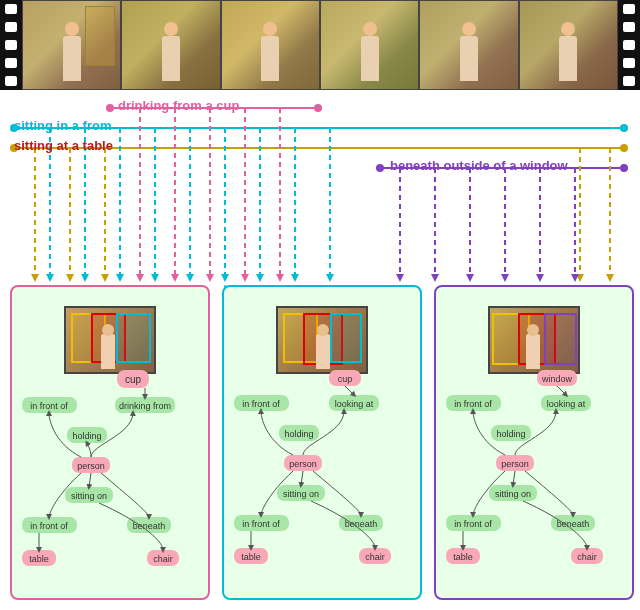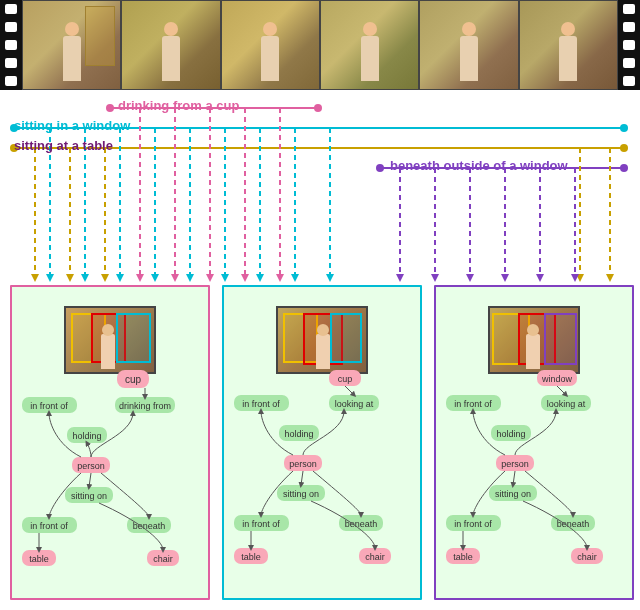--- a/index.html
+++ b/index.html
@@ -72,21 +72,21 @@
     .timeline-label {
       position: absolute;
       font-size: 13px;
       font-weight: bold;
       white-space: nowrap;
     }
 
     
     .annotation-box {
       position: absolute;
-      border-radius: 1px;
+      border-radius: 8px;
       border: 2px solid;
       background: #e8ffe8;
       padding: 19px;
     }
   </style>
 </head>
 <body>
 
 <div id="filmstrip">
   <div class="film-holes">
@@ -238,22 +238,22 @@
     <line x1="320" y1="212" x2="320" y2="283" stroke="#00bcd4" stroke-width="1.5"></line>
     <polygon points="320,285 316,277 324,277" fill="#00bcd4"></polygon>
 
     <path d="M 505,195 L 505,212 L 532,212 L 532,195" stroke="#8040c0" stroke-width="1.5" fill="none"></path>
     <line x1="532" y1="212" x2="532" y2="283" stroke="#8040c0" stroke-width="1.5"></line>
     <polygon points="532,285 528,277 536,277" fill="#8040c0"></polygon>
 
   </svg>
 
   <div class="timeline-label" style="color:#e060a0; top:8px; left:118px;">drinking from a cup</div>
-  <div class="timeline-label" style="color:#00bcd4; top:28px; left:14px;">sitting in a window</div>
-  <div class="timeline-label" style="color:#701a75; top:48px; left:14px;">sitting at a table</div>
+  <div class="timeline-label" style="color:#00bcd4; top:28px; left:14px;">sitting in a from</div>
+  <div class="timeline-label" style="color:#b91c1c; top:48px; left:14px;">sitting at a table</div>
   <div class="timeline-label" style="color:#8040c0; top:68px; left:390px;">beneath outside of a window</div>
 
   <div class="annotation-box" style="left:10px;top:195px;width:200px;height:315px;border-color:#e060a0;">
 
     <div style="position:relative;width:92px;height:68px;margin:0 auto 5px auto;background:#888;border:2px solid #444;">
 
       <div style="width:100%;height:100%;background:linear-gradient(135deg,#c8a060 0%,#a08050 50%,#806040 100%);"></div>
 
       <div style="position:absolute;top:5px;left:5px;width:35px;height:50px;border:2px solid #f0c000;background:rgba(240,192,0,0.15);"></div>
       <div style="position:absolute;top:5px;left:25px;width:35px;height:50px;border:2px solid #e00000;background:rgba(224,0,0,0.15);"></div>

